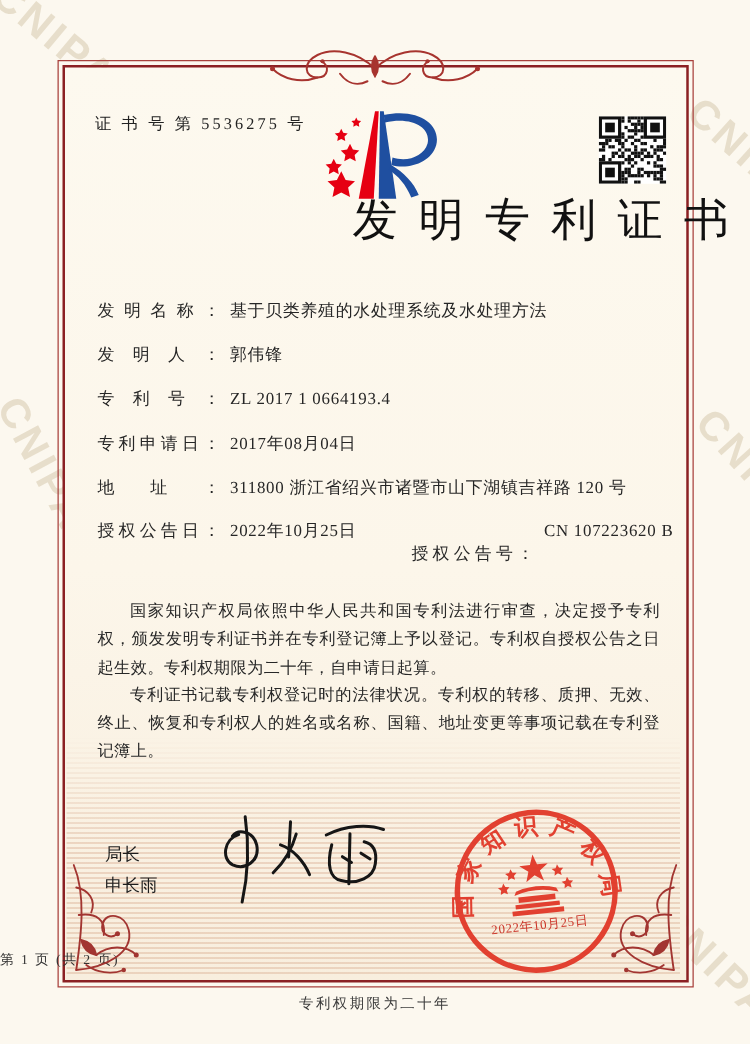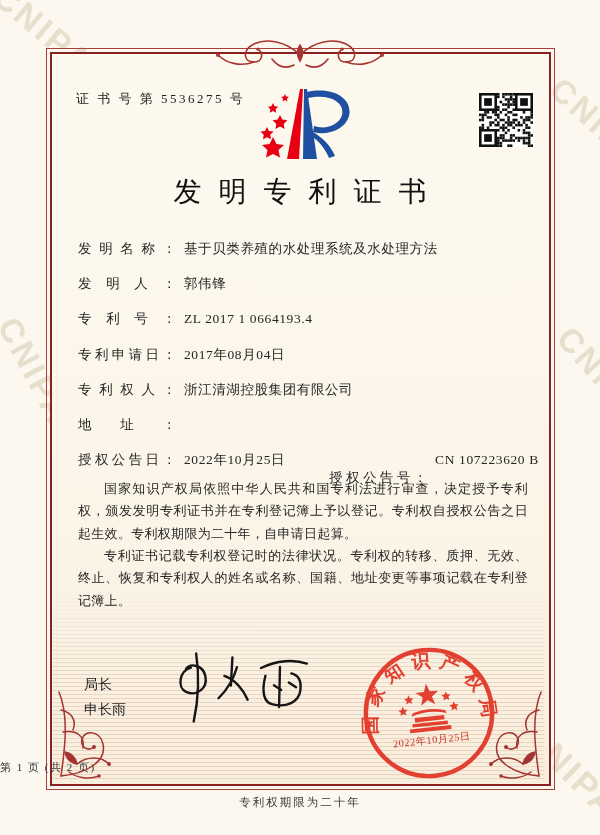--- a/index.html
+++ b/index.html
@@ -13,21 +13,21 @@
          background:linear-gradient(180deg,#fdf9ef 0%,#fcf6ea 55%,#f8eede 100%);}
   .frame::before{content:"";position:absolute;inset:-6px;border:1px solid #a8403c;pointer-events:none;}
   .guilloche{position:absolute;left:53px;top:590px;width:491px;height:190px;z-index:1;
      background:repeating-linear-gradient(180deg,rgba(205,148,116,.30) 0 1px,rgba(0,0,0,0) 1px 4px);
      -webkit-mask-image:linear-gradient(180deg,transparent 0%,#000 45%);
      mask-image:linear-gradient(180deg,transparent 0%,#000 45%);}
   .content{position:absolute;inset:0;z-index:2;border-radius:11px;}
   .cert-no{position:absolute;left:76px;top:90px;font-size:13px;letter-spacing:2.5px;color:#222;}
   .logo{position:absolute;left:243px;top:86px;width:114px;height:78px;}
   .qr{position:absolute;left:479px;top:93px;width:54px;height:54px;background:#fff;}
-  .title{position:absolute;left:0;right:0;top:173px;text-align:center;font-size:28px;
+  .title{position:absolute;left:0;right:0;top:152px;text-align:right;font-size:36px;
          letter-spacing:17px;color:#111;text-indent:17px;}
   .fields{position:absolute;left:78px;top:231px;right:60px;}
   .frow{height:35.3px;display:flex;align-items:center;font-size:13.5px;color:#262626;}
   .flabel{display:inline-block;width:98px;text-align:justify;text-align-last:justify;
           flex:0 0 98px;letter-spacing:0;}
   .fvalue{margin-left:8px;letter-spacing:.6px;white-space:nowrap;}
   .grant .fvalue{margin-right:26px;}
   .paras{position:absolute;left:78px;right:72px;top:478px;font-size:13px;line-height:1.72;
          text-align:justify;color:#272727;letter-spacing:.3px;}
   .paras p{margin:0;text-indent:2em;}
@@ -291,25 +291,22 @@
     </div>
     <div class="frow">
       <span class="flabel">专利号：</span>
       <span class="fvalue">ZL 2017 1 0664193.4</span>
     </div>
     <div class="frow">
       <span class="flabel">专利申请日：</span>
       <span class="fvalue">2017年08月04日</span>
     </div>
     <div class="frow">
-      <span class="flabel">专利权人：</span>
-      <span class="fvalue">浙江清湖控股集团有限公司</span>
-    </div>
-    <div class="frow">
       <span class="flabel">地址：</span>
+      <span class="fvalue">311800 浙江省绍兴市诸暨市山下湖镇吉祥路 120 号</span>
     </div>
     <div class="frow grant">
       <span class="flabel">授权公告日：</span>
       <span class="fvalue">2022年10月25日</span>
       <span class="flabel" style="flex:0 0 98px;margin-left:18px;margin-top:36px;">授权公告号：</span>
       <span class="fvalue">CN 107223620 B</span>
     </div>
   </div>
 
   <div class="paras">

